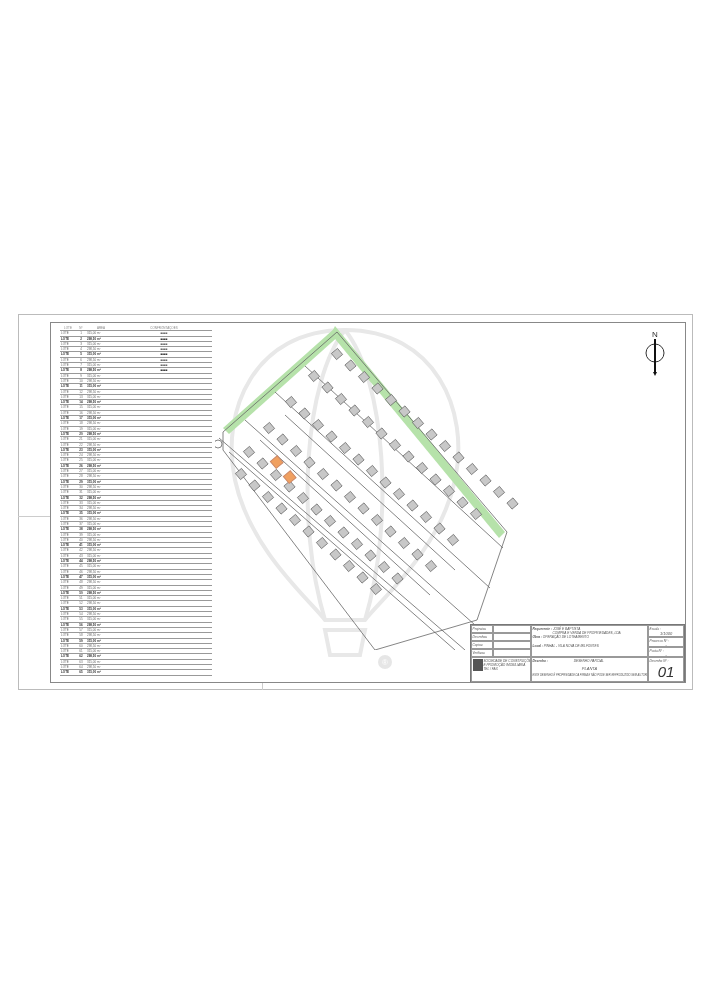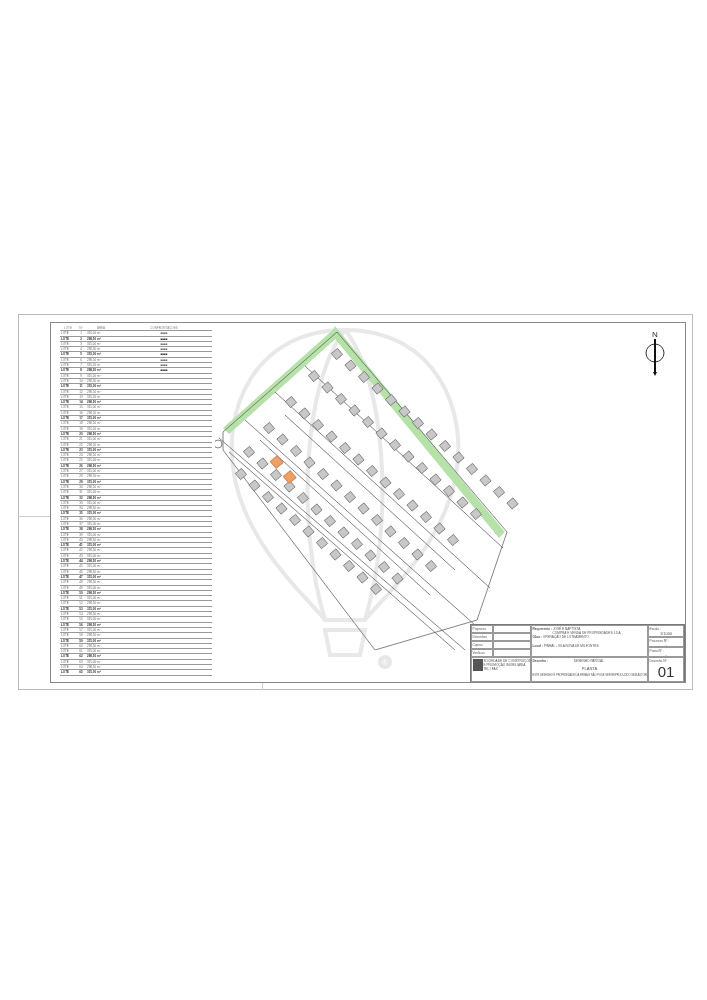--- a/index.html
+++ b/index.html
@@ -8,21 +8,21 @@
   .inner{position:absolute;left:50px;top:322px;width:636px;height:361px;border:1px solid #888;box-sizing:border-box;}
   .fold{position:absolute;background:#ccc;}
   .lot-table{position:absolute;left:60px;top:326px;width:152px;border-collapse:collapse;font-size:3px;line-height:4.3px;}
   .lot-table td,.lot-table th{border-bottom:1px solid #999;padding:0 1px;height:4.3px;white-space:nowrap;overflow:hidden;color:#666;font-weight:normal;}
   .lot-table th{color:#888;}
   .lot-table td.b{font-weight:bold;color:#333;}
   .lot-table .c1{width:14px}.lot-table .c2{width:8px;text-align:center}.lot-table .c3{width:28px}.lot-table .c4{text-align:center}
   .plan{position:absolute;left:215px;top:320px;width:340px;height:330px;}
   .north{position:absolute;left:640px;top:328px;width:30px;height:50px;}
   .tb{position:absolute;left:470px;top:624px;width:215px;height:58px;border:1px solid #777;box-sizing:border-box;font-size:3.2px;color:#555;}
-  .tb .cell{position:absolute;box-sizing:border-box;border:0.5px solid #999;overflow:hidden;white-space:nowrap;padding:0.5px;}
+  .tb .cell{position:absolute;box-sizing:border-box;border:0.5px solid #999;overflow:hidden;white-space:nowrap;padding:0.5px;font-style:italic;}
   .tb .big{font-size:15px;color:#333;text-align:center;line-height:18px;}
   .wm{position:absolute;left:215px;top:320px;width:260px;height:360px;pointer-events:none;}
 </style>
 </head>
 <body>
 
 <div class="sheet"></div>
 <div class="inner"></div>
 <div class="fold" style="left:18px;top:516px;width:32px;height:1px"></div>
 <div class="fold" style="left:262px;top:683px;width:1px;height:7px"></div>

